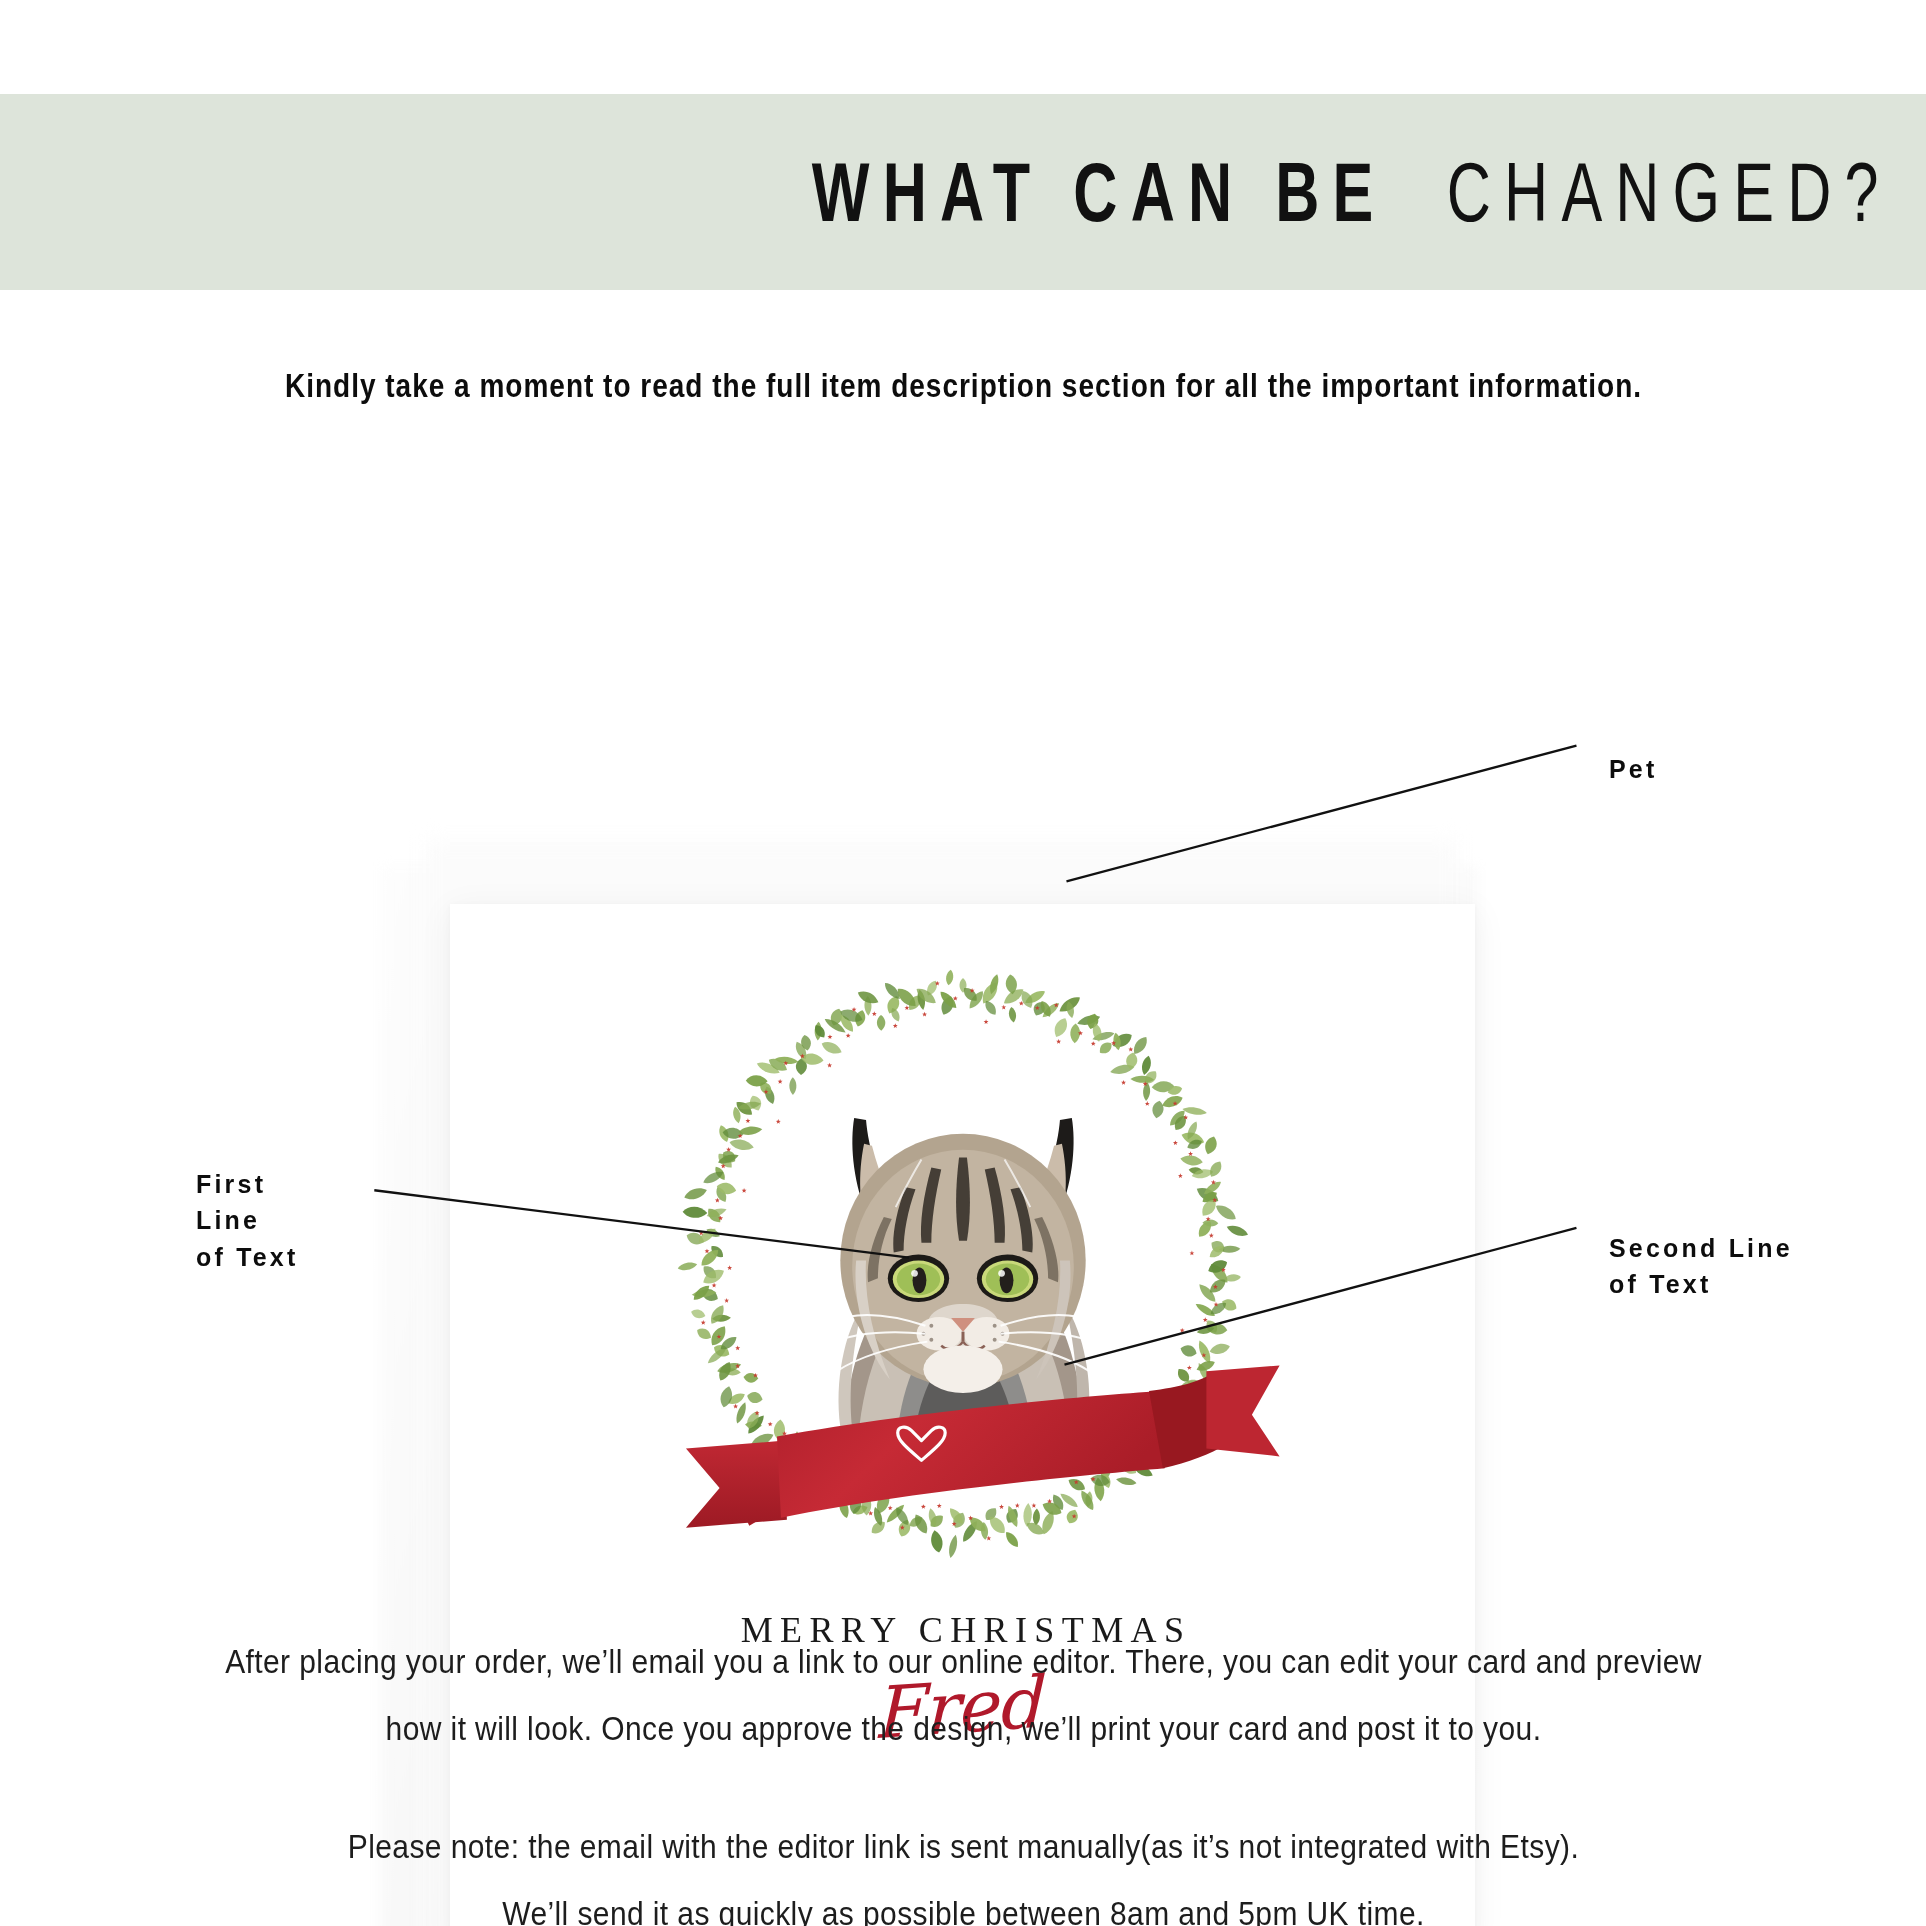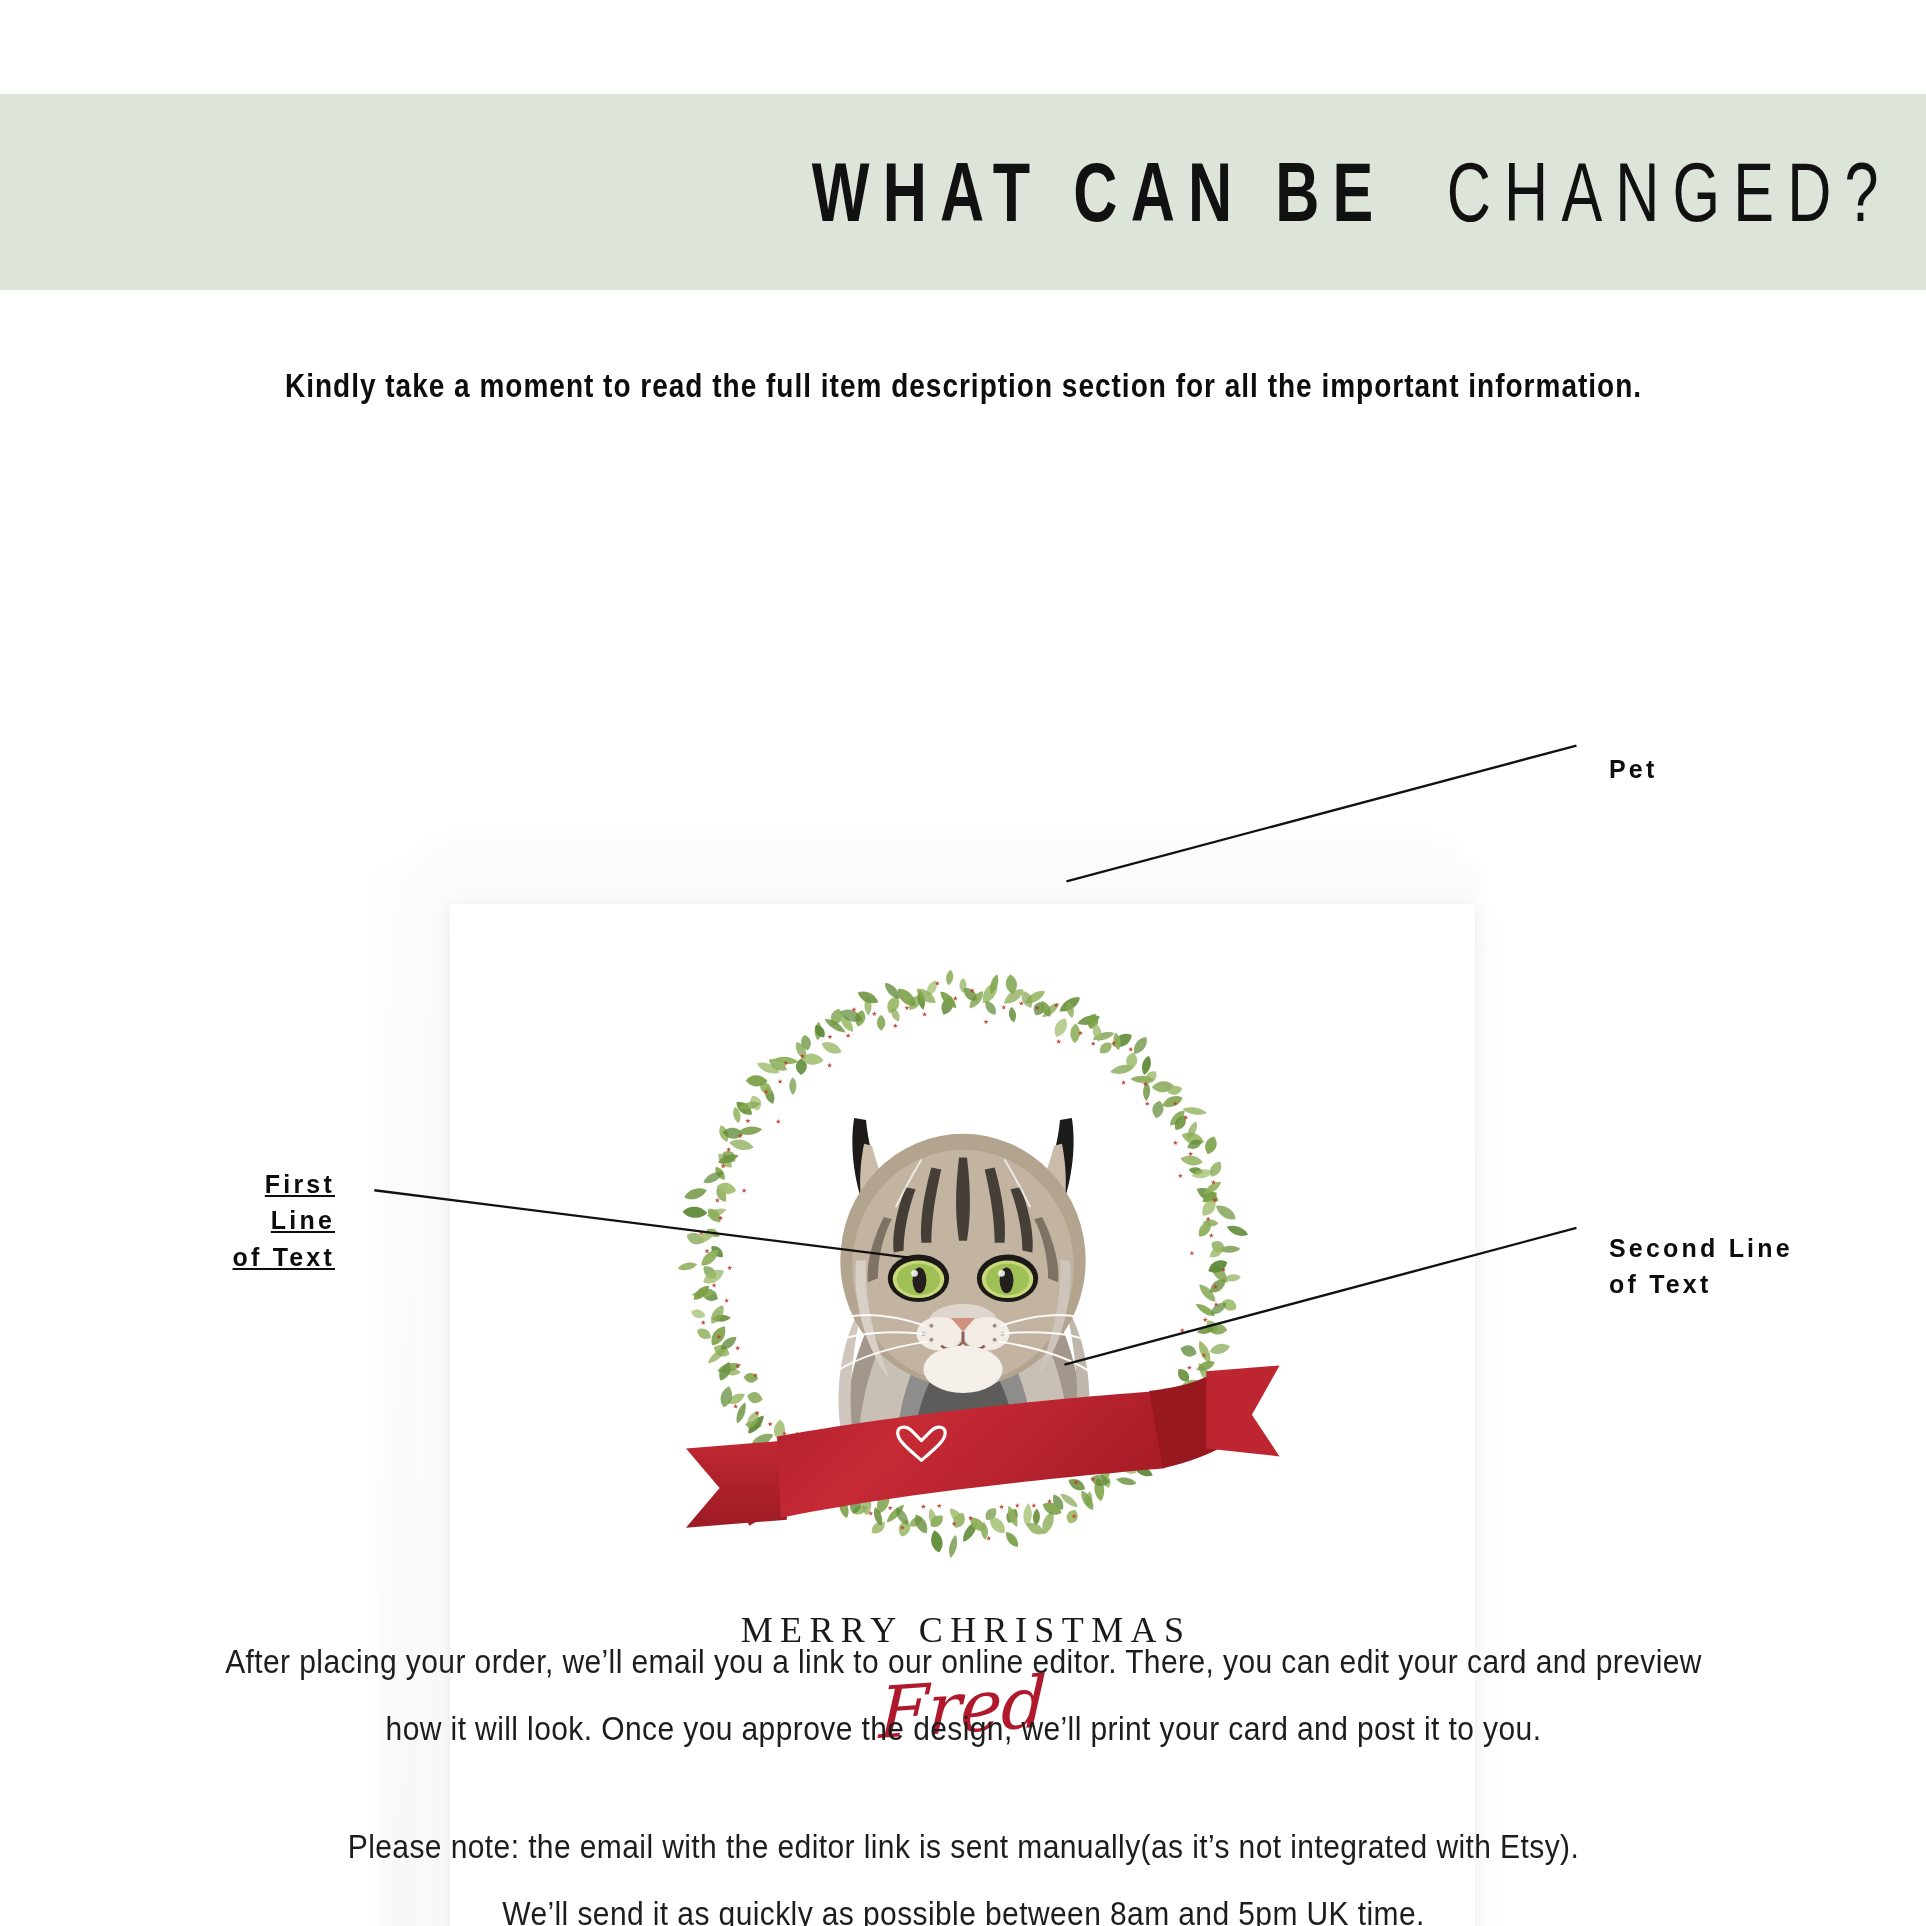--- a/index.html
+++ b/index.html
@@ -138,21 +138,21 @@
   .anno {
     position: absolute;
     font-size: 25px;
     font-weight: 700;
     letter-spacing: 3.2px;
     line-height: 1.45;
     color: #0d0d0d;
     white-space: pre-line;
   }
   .anno-pet   { left: 1609px; top: 731px; margin-top: 20px; }
-  .anno-first { left: 196px;  top: 1166px; text-align: right; width: 139px; text-decoration: underline; }
+  .anno-first { left: 196px;  top: 1166px; width: 139px; }
   .anno-second{ left: 1609px; top: 1230px; }
 
   .leaders {
     position: absolute;
     left: 0; top: 0;
     width: 1927px; height: 1927px;
     pointer-events: none;
   }
 
   

